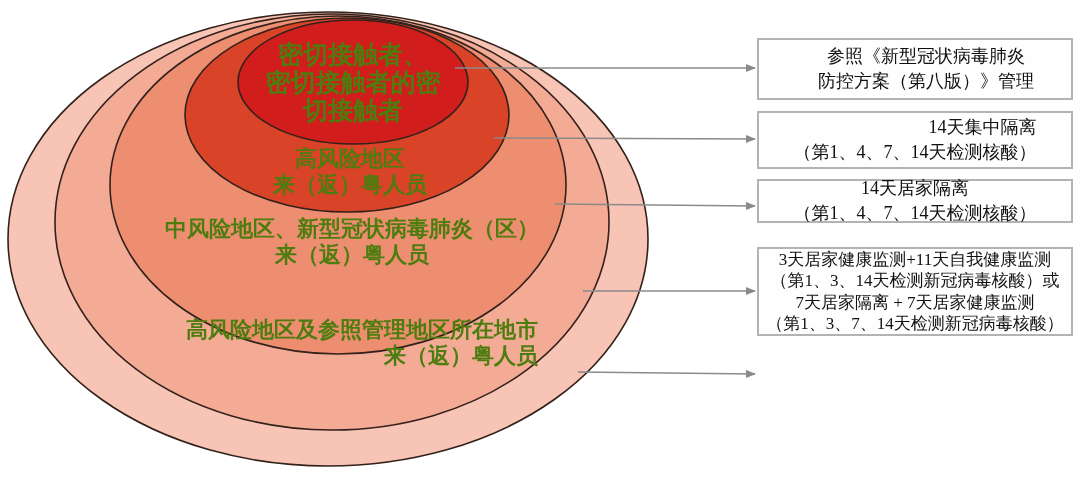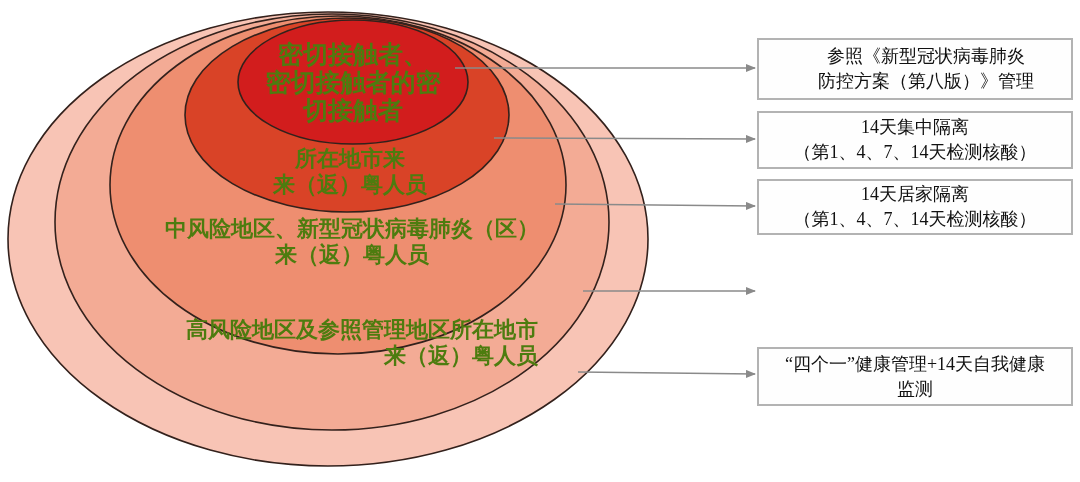--- a/index.html
+++ b/index.html
@@ -55,22 +55,22 @@
     justify-content: center;
     text-align: center;
     white-space: pre-line;
     color: #111111;
     font-family: "Liberation Serif", "DejaVu Serif", serif;
     font-size: 18px;
     line-height: 25px;
     padding: 2px 6px;
   }
   .measure-box.b1 { top: 38px;  height: 62px; padding-left: 28px; }
-  .measure-box.b2 { top: 111px; height: 58px; }
-  .measure-box.b3 { top: 179px; height: 56px; }
+  .measure-box.b2 { top: 111px; height: 58px; text-align: right; }
+  .measure-box.b3 { top: 179px; height: 44px; }
   .measure-box.b4 { top: 247px; height: 89px; font-size: 17px; line-height: 21.5px; }
   .measure-box.b5 { top: 347px; height: 59px; }
 </style>
 </head>
 <body>
 
 <div class="stage">
 
   <svg class="rings-svg" width="1080" height="482" viewBox="0 0 1080 482">
     <defs>
@@ -89,36 +89,38 @@
     <line x1="494" y1="138" x2="755" y2="139" stroke="#8a8a8a" stroke-width="1.4" marker-end="url(#arrow)"></line>
     <line x1="555" y1="204" x2="755" y2="206" stroke="#8a8a8a" stroke-width="1.4" marker-end="url(#arrow)"></line>
     <line x1="583" y1="291" x2="755" y2="291" stroke="#8a8a8a" stroke-width="1.4" marker-end="url(#arrow)"></line>
     <line x1="578" y1="372" x2="755" y2="374" stroke="#8a8a8a" stroke-width="1.4" marker-end="url(#arrow)"></line>
   </svg>
 
   <div class="ring-label lvl1" style="left:353px; top:82px;">密切接触者、
 密切接触者的密
 切接触者</div>
 
-  <div class="ring-label lvl2" style="left:350px; top:172px;">所在地市来
+  <div class="ring-label lvl2" style="left:350px; top:172px;">高风险地区
 来（返）粤人员</div>
 
   <div class="ring-label lvl3" style="left:352px; top:242px;">中风险地区、新型冠状病毒肺炎（区）
 来（返）粤人员</div>
 
   <div class="ring-label lvl4" style="left:338px; top:343px;text-align:right;">高风险地区及参照管理地区所在地市
 来（返）粤人员</div>
 
 
   <div class="measure-box b1">参照《新型冠状病毒肺炎
 防控方案（第八版）》管理</div>
 
   <div class="measure-box b2">14天集中隔离
 （第1、4、7、14天检测核酸）</div>
 
   <div class="measure-box b3">14天居家隔离
 （第1、4、7、14天检测核酸）</div>
 
+  <div class="measure-box b4">3天居家健康监测+11天自我健康监测
+（第1、3、14天检测新冠病毒核酸）或
+7天居家隔离 + 7天居家健康监测
+（第1、3、7、14天检测新冠病毒核酸）</div>
 
-  <div class="measure-box b5">“四个一”健康管理+14天自我健康
-监测</div>
 
 </div>
 
 </body></html>

